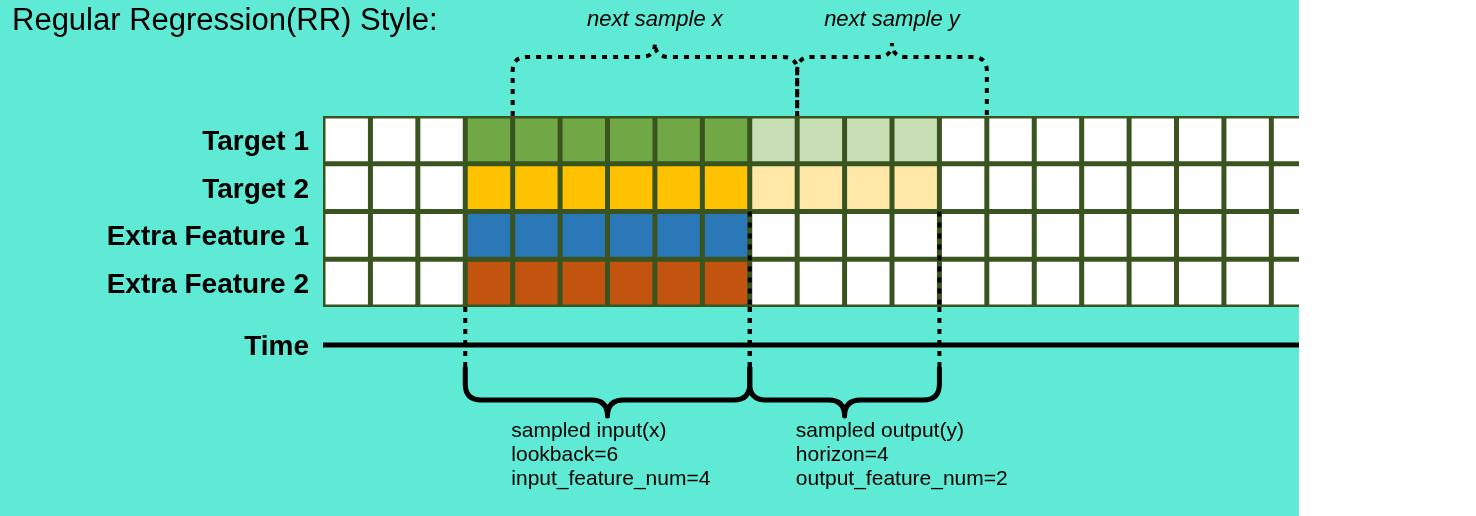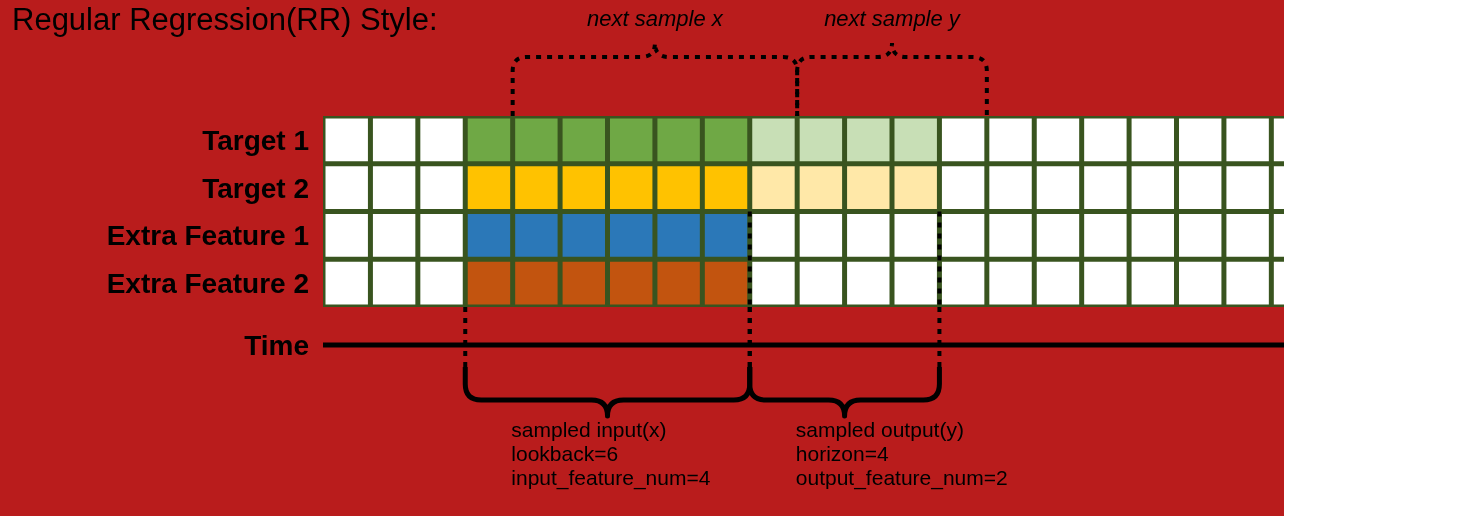--- a/index.html
+++ b/index.html
@@ -10,21 +10,22 @@
   }
   body {
     font-family: "Liberation Sans", sans-serif;
     color: #000000;
   }
   #diagram-root {
     position: relative;
     width: 1284px;
     height: 516px;
     overflow: hidden;
-    background: #b91c1c;
+    background: #5eead4;
+    padding-left: 15px;
   }
   #diagram-svg {
     position: absolute;
     left: 0;
     top: 0;
     width: 1476px;
     height: 516px;
     display: block;
   }
   .title-text {

